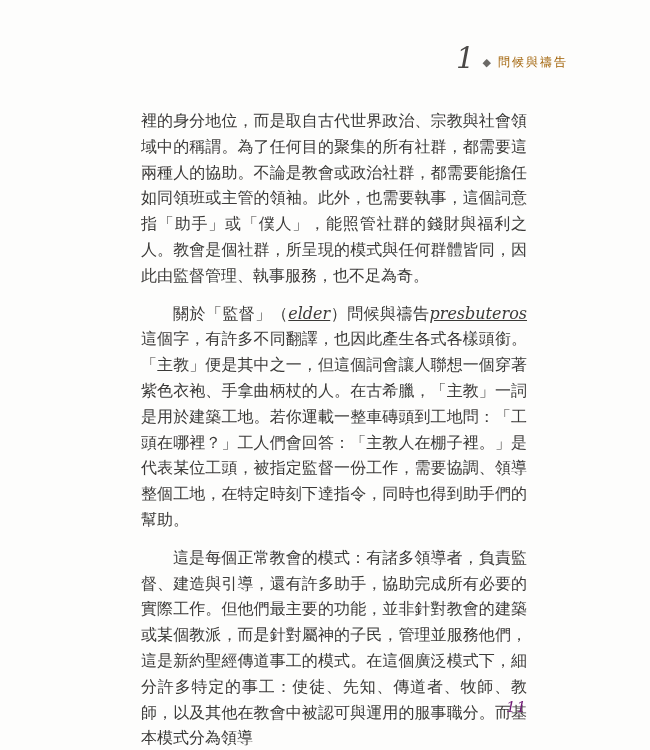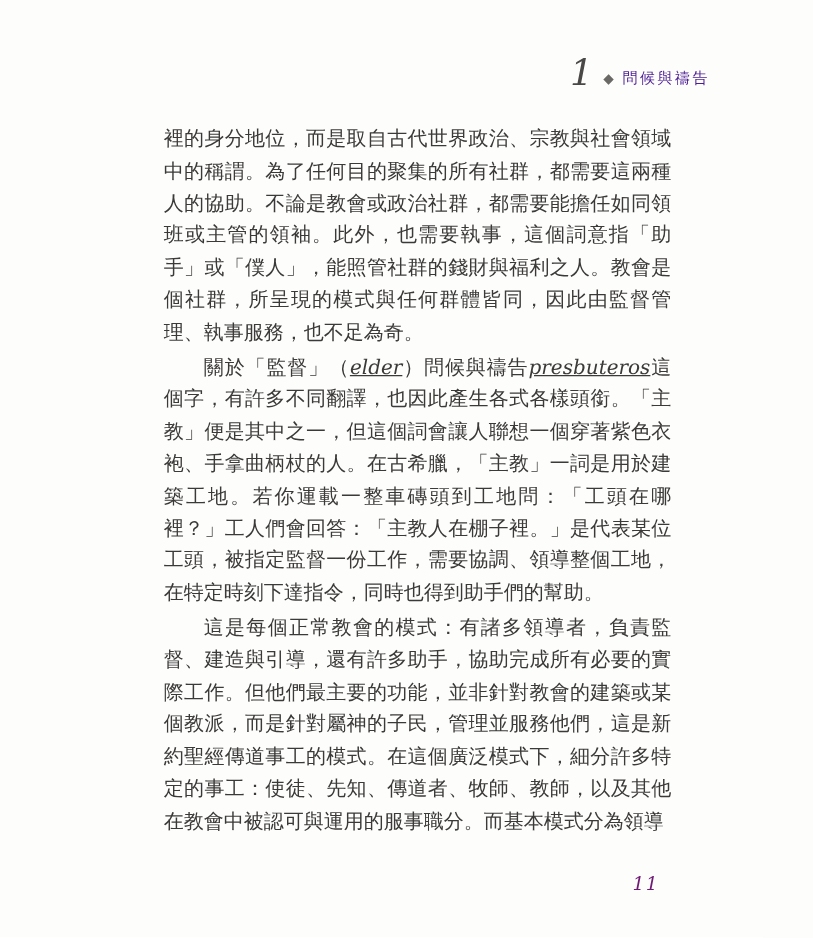--- a/index.html
+++ b/index.html
@@ -35,37 +35,37 @@
     font-style: normal;
     font-size: 11px;
     color: #6b6966;
     margin-right: 7px;
     position: relative;
     top: -2px;
   }
   .chapter-title {
     font-size: 12px;
     letter-spacing: 2px;
-    color: #4c1d95;
+    color: #a16207;
     position: relative;
     top: -2px;
   }
   
   .body-text {
     position: absolute;
     left: 129px;
     top: 96px;
     width: 410px;
     font-size: 16px;
     line-height: 25.8px;
     color: #3b3a38;
     text-align: justify;
   }
   .para {
-    margin: 2px;
+    margin: 12px;
     text-indent: 0;
   }
   .para.indent {
     text-indent: 2em;
   }
   .latin-italic {
     font-style: italic;
     text-decoration: underline;
   }
   

